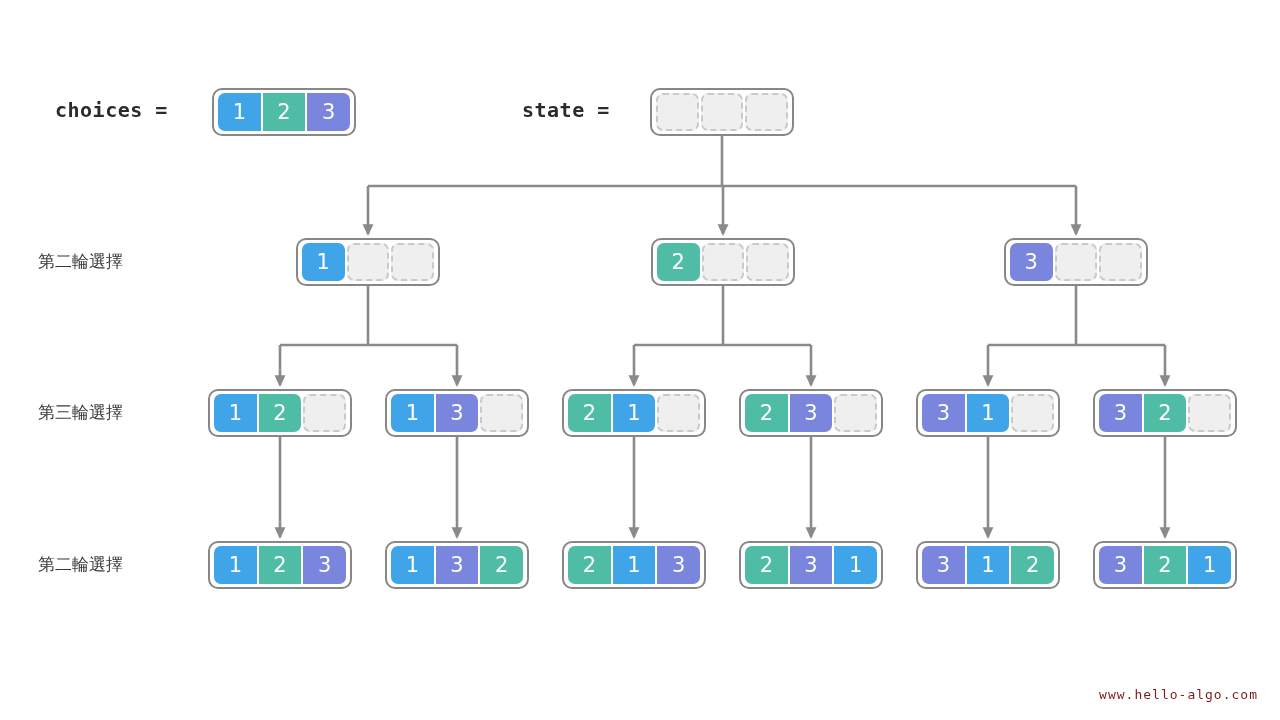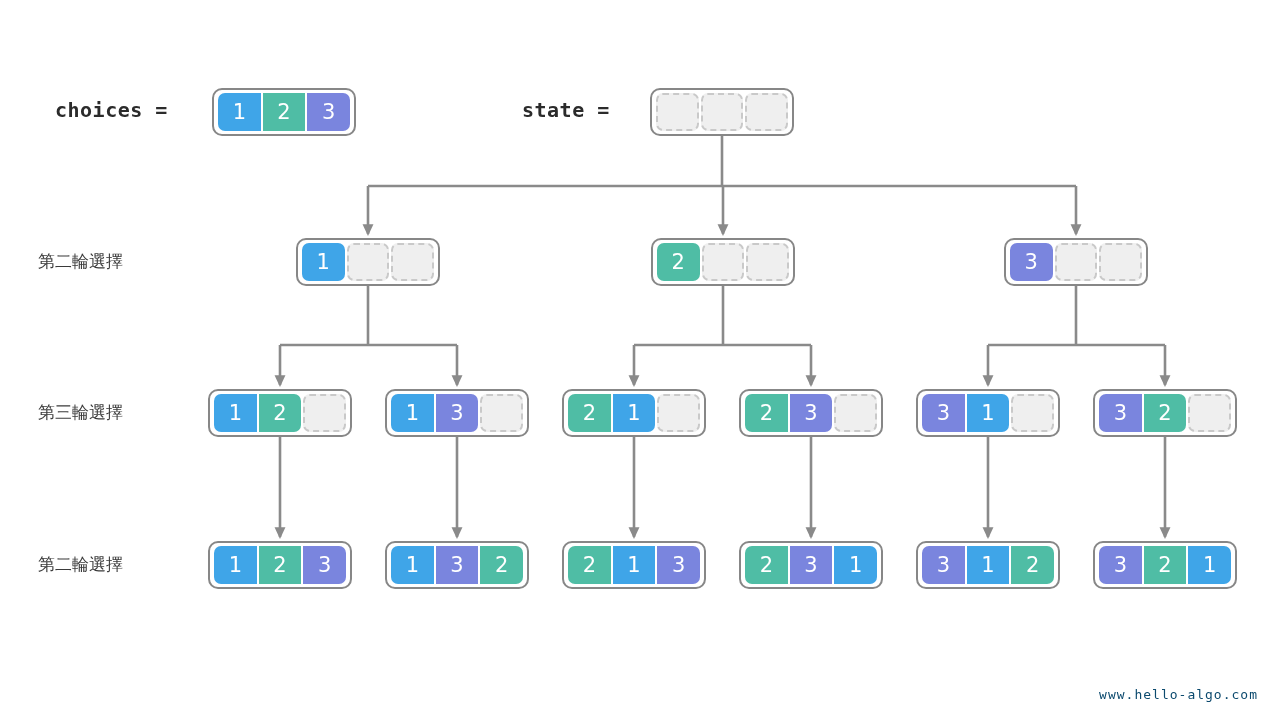--- a/index.html
+++ b/index.html
@@ -54,21 +54,21 @@
     white-space: nowrap;
     z-index: 3;
   }
 
   .watermark {
     position: absolute;
     right: 22px;
     bottom: 18px;
     font-family: "DejaVu Sans Mono", "Liberation Mono", monospace;
     font-size: 13px;
-    color: #0c4a6e;
+    color: #7f1d1d;
     letter-spacing: 1px;
     z-index: 3;
   }
 
   
   .array {
     position: absolute;
     box-sizing: border-box;
     border: 2.5px solid #878787;
     border-radius: 10px;

